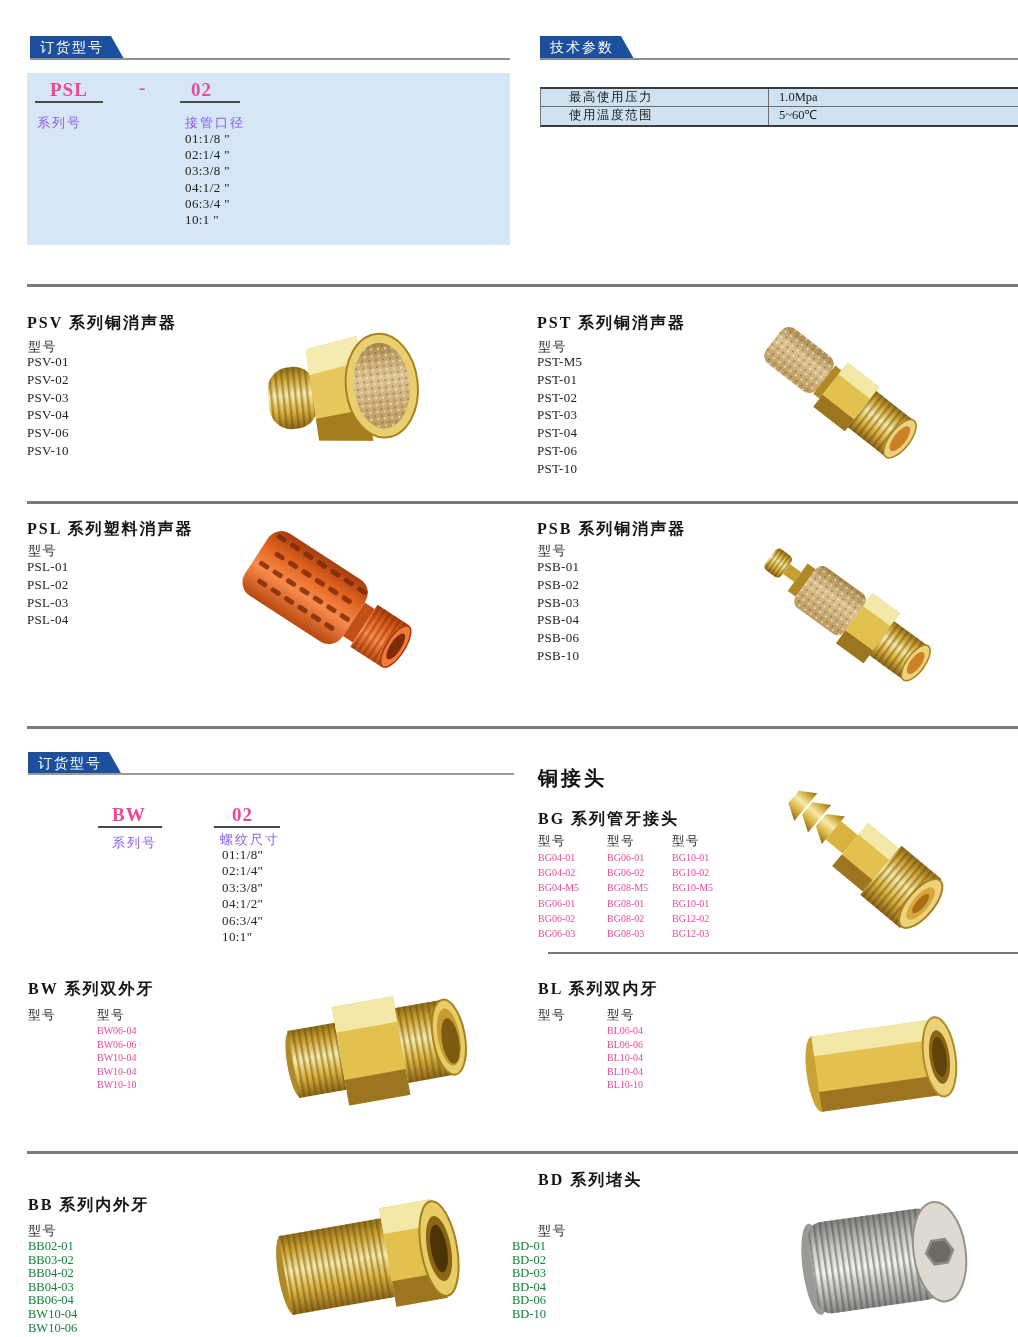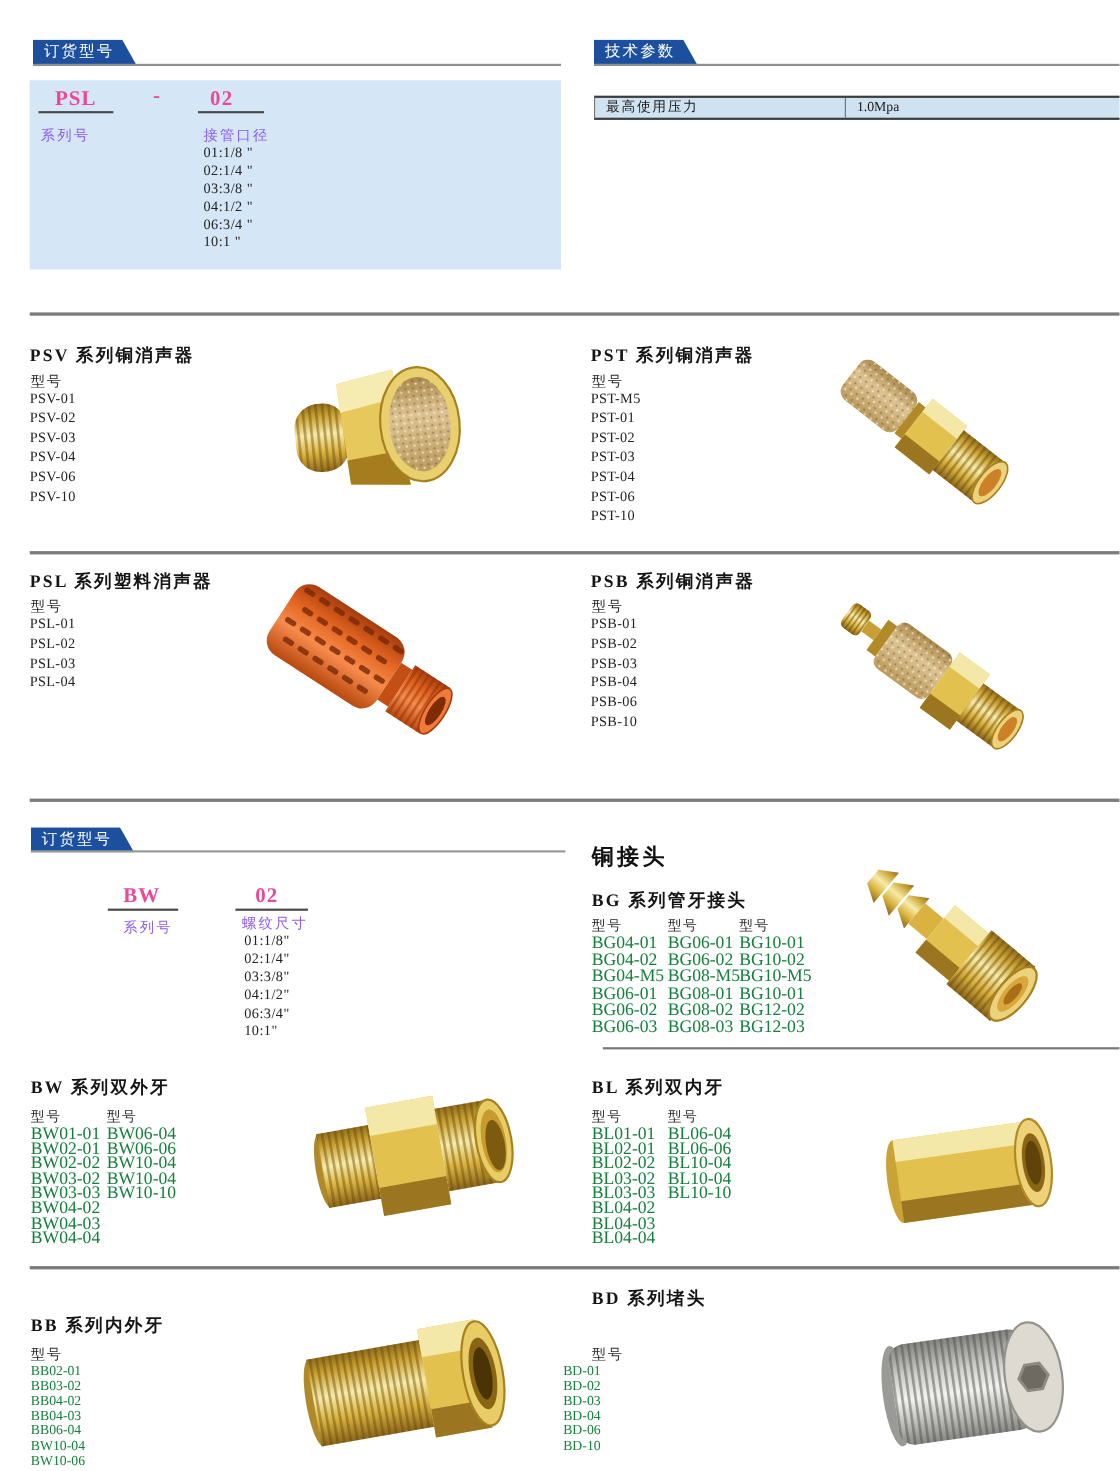--- a/index.html
+++ b/index.html
@@ -18,27 +18,27 @@
   .optlist2{position:absolute;font-size:13px;line-height:16.4px;color:#222;letter-spacing:.4px}
   .divider{position:absolute;height:3px;background:#7b7b7b}
   .divider-thin{position:absolute;height:2px;background:#777}
   .sec-title{position:absolute;font-size:16px;font-weight:bold;letter-spacing:2px;color:#151515;white-space:nowrap}
   .big-title{position:absolute;font-size:20px;font-weight:bold;letter-spacing:3px;color:#111}
   .mh{position:absolute;font-size:13px;letter-spacing:1.5px;color:#2a2a2a}
   .mlist{position:absolute;font-size:13px;line-height:17.8px;color:#222;letter-spacing:.3px}
   .mlist-sm{position:absolute;font-size:12.5px;line-height:13.6px;color:#15803d}
   .mcol{position:absolute}
   .mcol .col-h{font-size:12.5px;letter-spacing:1.5px;color:#2a2a2a;height:15px;margin-bottom:2px}
-  .mcol .col-l{font-size:16px;line-height:13.6px;color:#15803d}
+  .mcol .col-l{font-size:10px;line-height:13.6px;color:#ec4899}
   .mcol15 .col-l{line-height:15.2px}
   .tbl{position:absolute;border-top:2px solid #3c3c3c;border-bottom:2px solid #3c3c3c;
        border-left:1px solid #777;background:#cfe2f2}
   .trow{display:flex;height:18px;border-bottom:1px solid #6e6e6e;font-size:12.5px;line-height:17px;color:#1a1a1a}
   .trow:last-child{border-bottom:none}
-  .tlabel{width:227px;padding-left:10px;letter-spacing:1.5px}
+  .tlabel{width:227px;padding-left:28px;letter-spacing:1.5px}
   .tvalue{flex:1;border-left:1px solid #6e6e6e;padding-left:10px}
   .img{position:absolute}
 </style>
 </head>
 <body>
 
 <div class="page">
 
   <svg width="0" height="0" style="position:absolute" aria-hidden="true">
     <defs>
@@ -109,20 +109,24 @@
 
   <div class="tab" style="left:540px;top:36px">
     <span>技术参数</span>
   </div>
   <div class="tabline" style="left:540px;top:58px;width:478px"></div>
   <div class="tbl" style="left:540px;top:87px;width:478px">
     <div class="trow">
       <div class="tlabel">最高使用压力</div>
       <div class="tvalue">1.0Mpa</div>
     </div>
+    <div class="trow">
+      <div class="tlabel">使用温度范围</div>
+      <div class="tvalue">5~60℃</div>
+    </div>
   </div>
 
   <div class="divider" style="left:27px;top:284px;width:991px"></div>
 
   <div class="sec-title" style="left:27px;top:313px">PSV 系列铜消声器</div>
   <div class="mh" style="left:28px;top:338px">型号</div>
   <div class="mlist" style="left:27px;top:353px">
       <div>PSV-01</div>
       <div>PSV-02</div>
       <div>PSV-03</div>
@@ -329,30 +333,20 @@
         <ellipse cx="176" cy="94" rx="4.5" ry="12" fill="#a86f16"></ellipse>
       </g>
     </svg>
   </div>
 
   <div class="divider-thin" style="left:548px;top:952px;width:470px"></div>
 
   <div class="sec-title" style="left:28px;top:979px">BW 系列双外牙</div>
   <div class="mcol" style="left:28px;top:1007px;width:66px">
     <div class="col-h">型号</div>
-    <div class="col-l">
-        <div>BW01-01</div>
-        <div>BW02-01</div>
-        <div>BW02-02</div>
-        <div>BW03-02</div>
-        <div>BW03-03</div>
-        <div>BW04-02</div>
-        <div>BW04-03</div>
-        <div>BW04-04</div>
-      </div>
   </div>
   <div class="mcol" style="left:97px;top:1007px;width:66px">
     <div class="col-h">型号</div>
     <div class="col-l">
         <div>BW06-04</div>
         <div>BW06-06</div>
         <div>BW10-04</div>
         <div>BW10-04</div>
         <div>BW10-10</div>
       </div>
@@ -371,30 +365,20 @@
         <ellipse cx="172" cy="90" rx="16" ry="38" fill="#e8cc66" stroke="#a8811f" stroke-width="2"></ellipse>
         <ellipse cx="172" cy="90" rx="11" ry="29" fill="#c79b2e"></ellipse>
         <ellipse cx="173" cy="94" rx="8.5" ry="23" fill="#7c5a10"></ellipse>
       </g>
     </svg>
   </div>
 
   <div class="sec-title" style="left:538px;top:979px">BL 系列双内牙</div>
   <div class="mcol" style="left:538px;top:1007px;width:66px">
     <div class="col-h">型号</div>
-    <div class="col-l">
-        <div>BL01-01</div>
-        <div>BL02-01</div>
-        <div>BL02-02</div>
-        <div>BL03-02</div>
-        <div>BL03-03</div>
-        <div>BL04-02</div>
-        <div>BL04-03</div>
-        <div>BL04-04</div>
-      </div>
   </div>
   <div class="mcol" style="left:607px;top:1007px;width:66px">
     <div class="col-h">型号</div>
     <div class="col-l">
         <div>BL06-04</div>
         <div>BL06-06</div>
         <div>BL10-04</div>
         <div>BL10-04</div>
         <div>BL10-10</div>
       </div>

